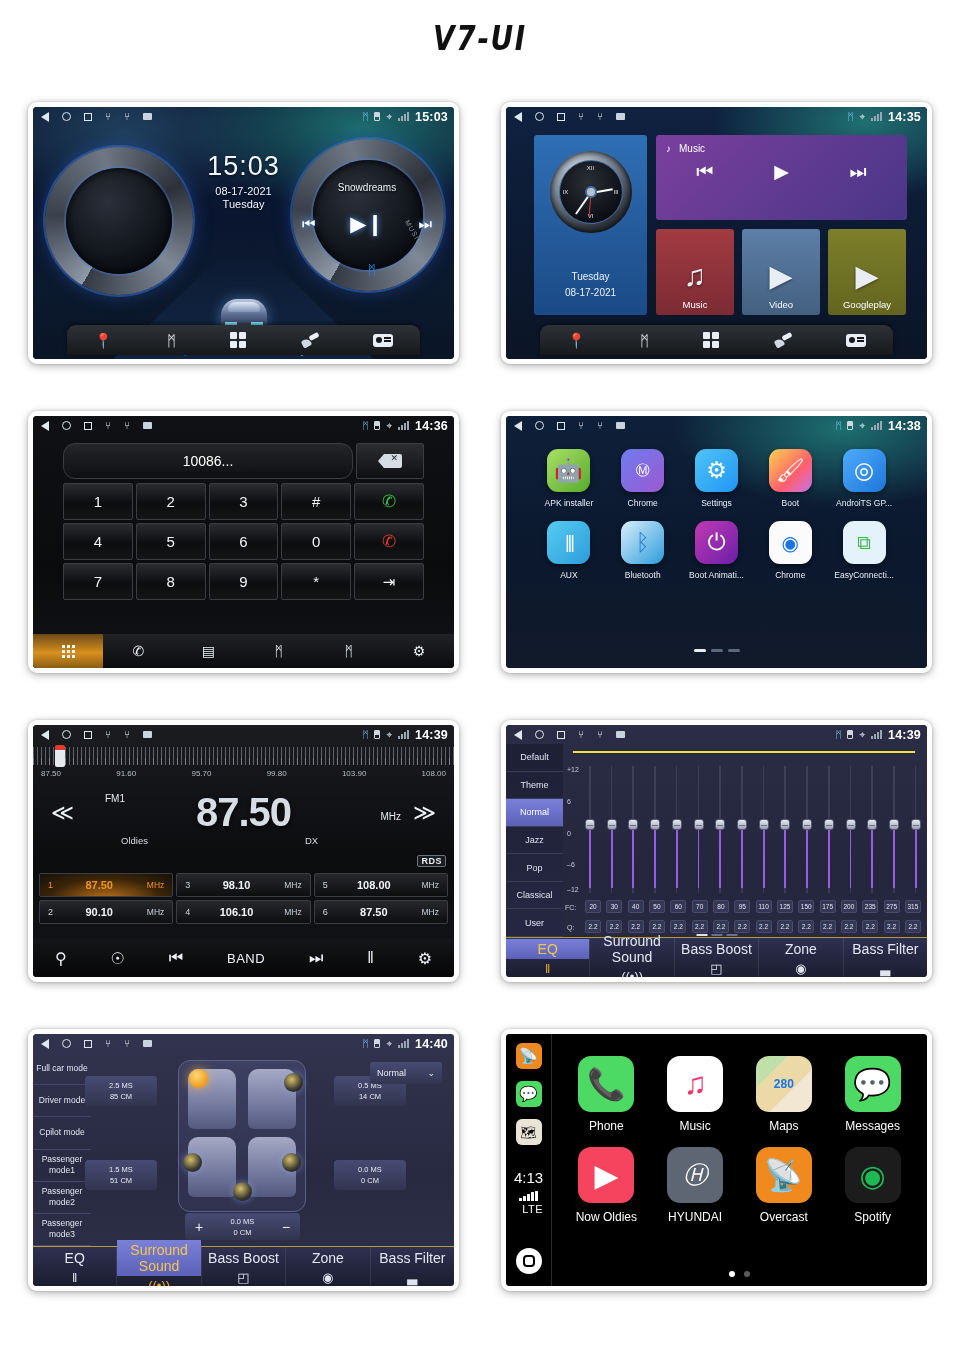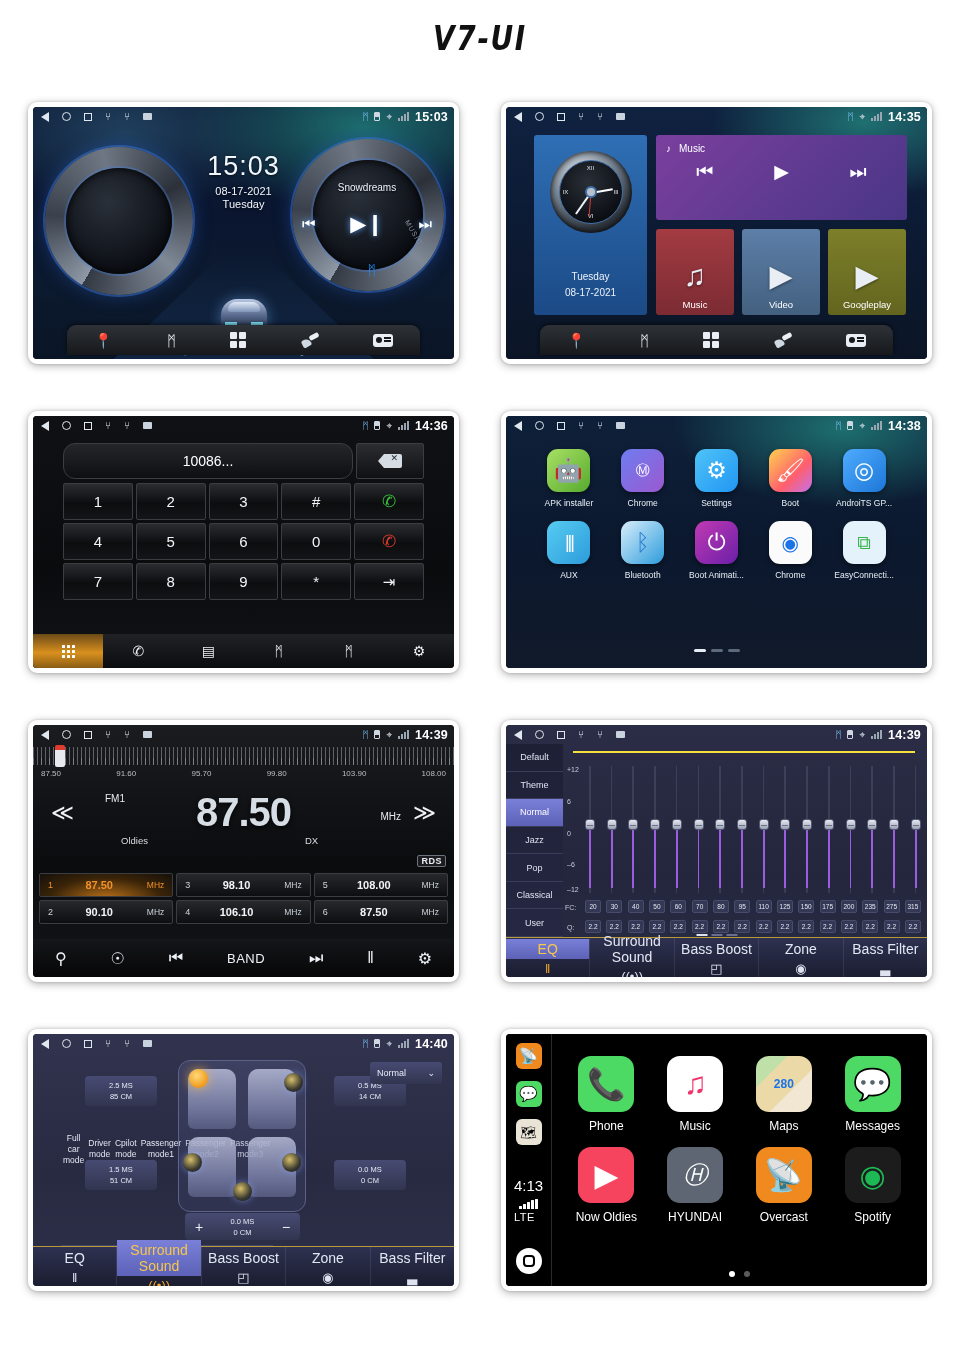--- a/index.html
+++ b/index.html
@@ -355,21 +355,21 @@
   .audiobar .tab { flex:1; display:flex; flex-direction:column; align-items:center; justify-content:center;
     border-right: 1px solid rgba(255,255,255,.09); }
   .audiobar .tab:last-child { border-right:none; }
   .audiobar .tablbl { font-size: 14px; color:#e3e7f3; width:100%; text-align:center; padding: 2px 0; }
   .audiobar .tabic { font-size: 13px; color:#dfe3f0; margin-top: 2px; }
   .audiobar .tab.sel .tablbl { background: linear-gradient(180deg,#7a7fd8,#5d62b8); color:#f6c84a; }
   .audiobar .tab.sel .tabic { color:#f0a92a; }
 
   
   .p7 { background: linear-gradient(180deg,#32344f 0%, #282a42 55%, #2e3049 100%); }
-  .p7 .sside { position:absolute; left:0; top:19px; bottom:40px; width: 58px; display:flex; flex-direction:row;padding-left:28px; }
+  .p7 .sside { position:absolute; left:0; top:19px; bottom:40px; width: 58px; display:flex; flex-direction:column; }
   .p7 .smode { flex:1; display:flex; align-items:center; justify-content:center; text-align:center;
     color:#e2e6f2; font-size: 8.5px; line-height: 11px; border-bottom:1px solid #43466a; padding: 0 2px;}
   .p7 .cabin {
     position:absolute; left: 145px; top: 26px; width: 128px; height: 152px;
     border:1.5px solid #5d6288; border-radius: 12px;
     background: linear-gradient(180deg, rgba(120,130,190,.18), rgba(70,75,120,.22));
   }
   .p7 .seat {
     position:absolute; width: 48px; height: 60px; border-radius: 10px 10px 6px 6px;
     background: linear-gradient(180deg,#b8bdd8,#767ca4 70%, #5a5f84);
@@ -405,21 +405,21 @@
     background: linear-gradient(180deg,#474b73,#32354f); border-radius:3px;
     display:flex; align-items:center; justify-content:space-between;
     padding: 0 7px; color:#e8ecf6; font-size: 9px;
   }
 
   
   .p8 { background: #000; }
   .p8 .cpside { position:absolute; left:0; top:0; bottom:0; width: 46px;
     border-right: 1px solid #2a2a2a; display:flex; flex-direction:column; align-items:center; padding-top: 9px; }
   .p8 .cpsic { width: 26px; height: 26px; border-radius: 6px; margin-bottom: 12px; display:flex; align-items:center; justify-content:center; font-size: 15px;}
-  .p8 .cpstatus { margin-top: 20px; text-align:left; color:#fff; }
+  .p8 .cpstatus { margin-top: 12px; text-align:right; color:#fff; }
   .p8 .cptime { font-size: 15px; }
   .p8 .cpbars { display:flex; gap:1.5px; align-items:flex-end; justify-content:center; height: 10px; margin: 5px 0 2px;}
   .p8 .cpbars i { width:2.5px; background:#fff; display:block; border-radius:.5px;}
   .p8 .cpbars i:nth-child(1){height:3px}.p8 .cpbars i:nth-child(2){height:5px}
   .p8 .cpbars i:nth-child(3){height:7px}.p8 .cpbars i:nth-child(4){height:9px}.p8 .cpbars i:nth-child(5){height:10px}
   .p8 .cplte { font-size: 11px; letter-spacing:.5px; }
   .p8 .cphome { position:absolute; bottom: 12px; width: 26px; height: 26px; border-radius:50%; background:#fff;
     display:flex; align-items:center; justify-content:center;}
   .p8 .cphome i { width:12px; height:12px; border:2px solid #000; border-radius: 4px; display:block;}
   .p8 .cpgrid { position:absolute; left: 56px; right: 10px; top: 22px;

